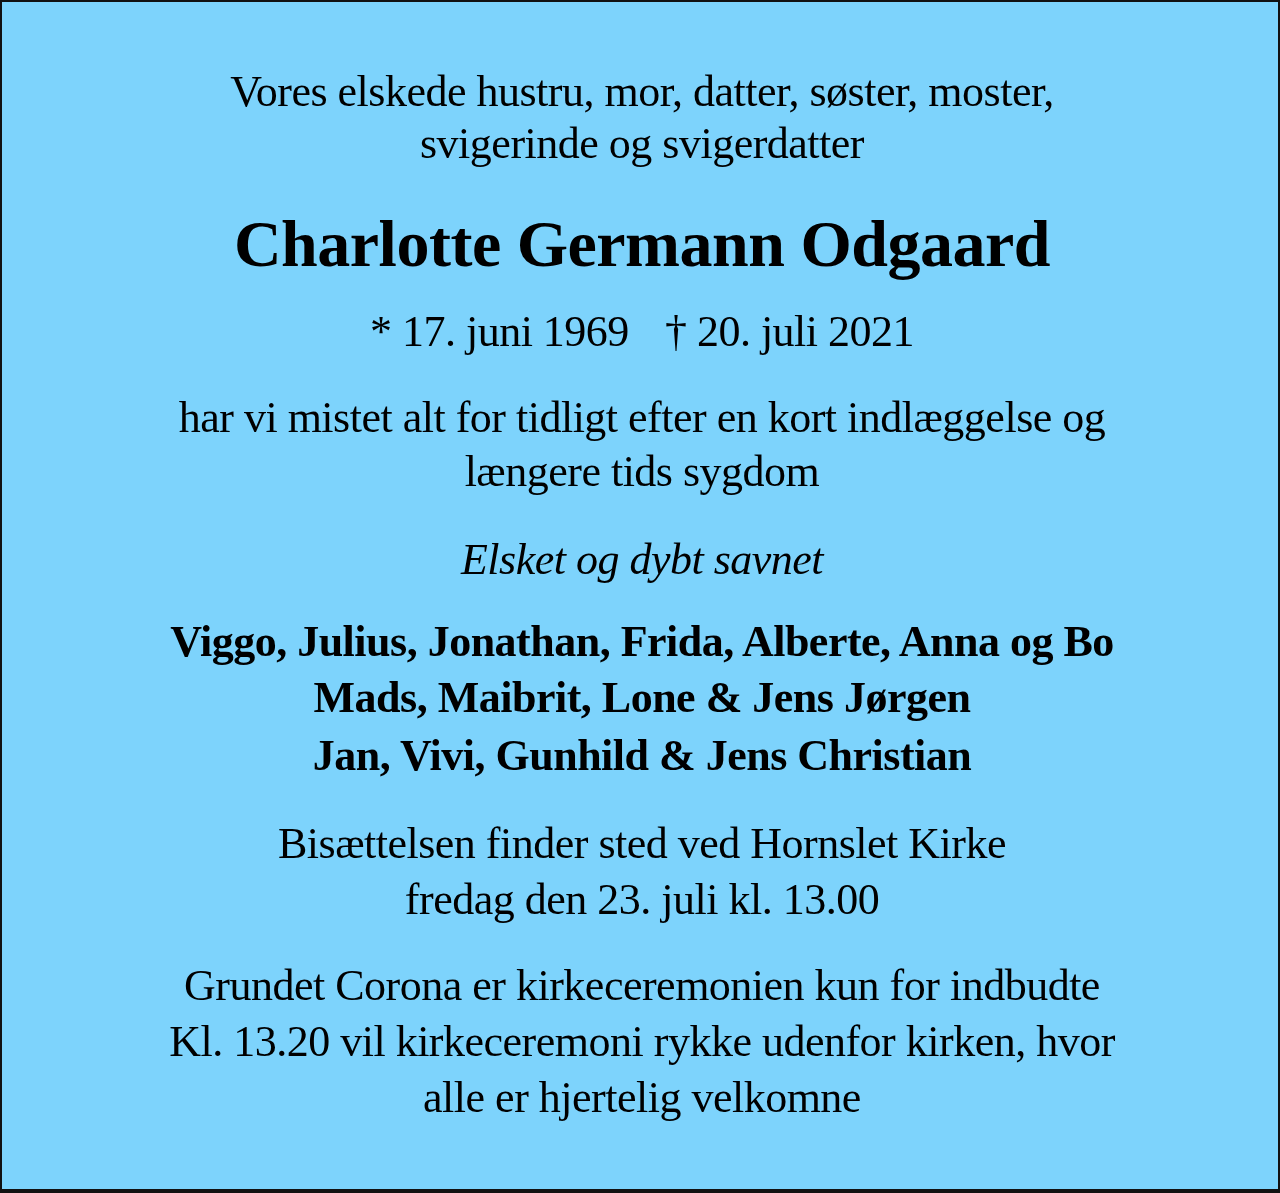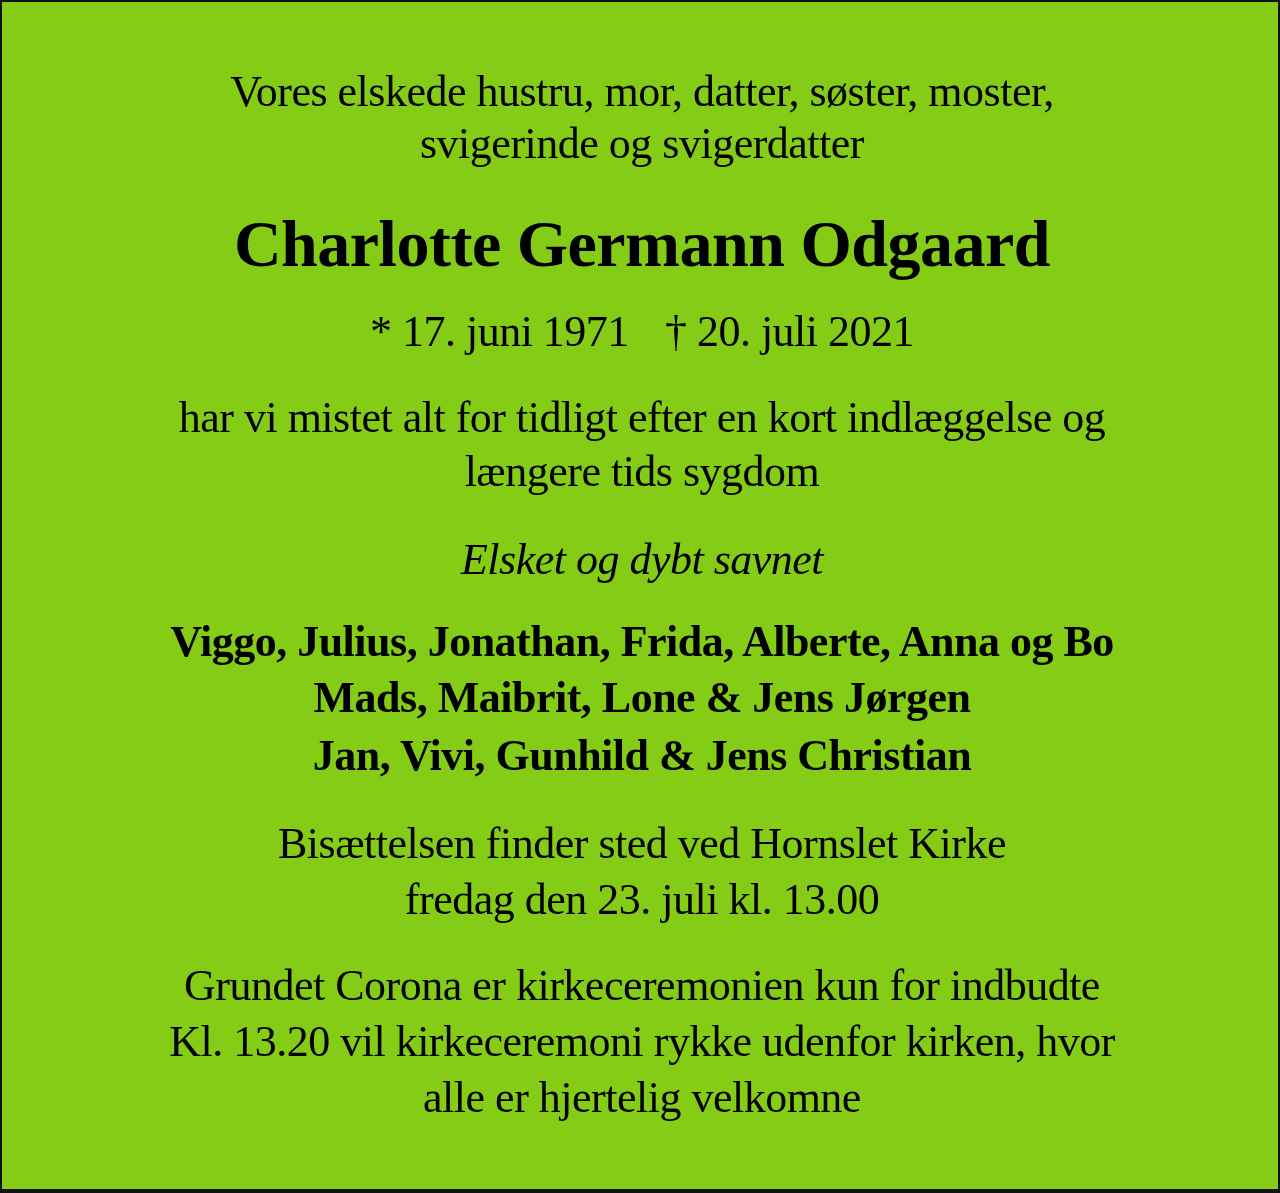--- a/index.html
+++ b/index.html
@@ -16,21 +16,21 @@
     .frame {
       position: absolute;
       left: 0; top: 0;
       width: 1280px;
       height: 1193px;
       box-sizing: border-box;
       border-top: 2px solid #111;
       border-left: 2px solid #111;
       border-right: 2px solid #111;
       border-bottom: 4px solid #111;
-      background: #84cc16;
+      background: #7dd3fc;
       padding-left: 36px;
     }
     .line {
       position: absolute;
       left: 0;
       width: 1280px;
       text-align: center;
       font-family: "Liberation Serif", "DejaVu Serif", serif;
       color: #000;
       white-space: nowrap;
@@ -47,21 +47,21 @@
 
 <div class="frame">
 
   <div class="line reg" style="top:64px;">Vores elskede hustru, mor, datter, søster, moster,</div>
   <div class="line reg" style="top:116px;">svigerinde og svigerdatter</div>
 
   <div class="line name" style="top:204px;">Charlotte Germann Odgaard</div>
 
   <div class="line reg dates" style="top:304px;">
     <span>*</span>
-    <span>17. juni 1971</span><span class="gap"></span><span>†</span>
+    <span>17. juni 1969</span><span class="gap"></span><span>†</span>
     <span>20. juli 2021</span>
   </div>
 
   <div class="line reg" style="top:390px;">har vi mistet alt for tidligt efter en kort indlæggelse og</div>
   <div class="line reg" style="top:444px;">længere tids sygdom</div>
 
   <div class="line reg italic" style="top:532px;">Elsket og dybt savnet</div>
 
   <div class="line reg bold" style="top:614px;">Viggo, Julius, Jonathan, Frida, Alberte, Anna og Bo</div>
   <div class="line reg bold" style="top:670px;">Mads, Maibrit, Lone &amp; Jens Jørgen</div>

